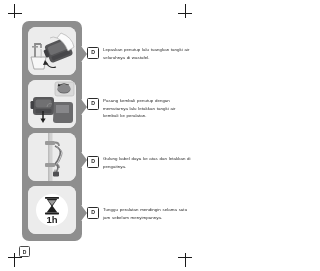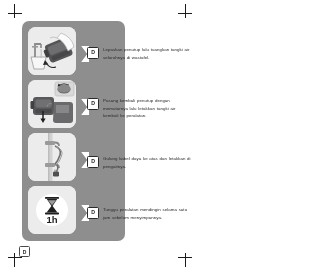--- a/index.html
+++ b/index.html
@@ -17,21 +17,21 @@
   .cm-tr-v{right:14px;top:4px;   width:1.4px;height:14px;}
   .cm-bl-h{left:8px;  bottom:13px;width:14px;height:1.4px;}
   .cm-bl-v{left:14px; bottom:4px; width:1.4px;height:14px;}
   .cm-br-h{right:8px; bottom:13px;width:14px;height:1.4px;}
   .cm-br-v{right:14px;bottom:4px; width:1.4px;height:14px;}
 
   
   .grey-column{
     position:absolute;left:22px;top:21px;
     width:60px;height:220px;
-    background:#8e8e8e;border-radius:7px;padding-left:43px;
+    background:#8e8e8e;border-radius:7px;
   }
 
   .panel{
     position:absolute;left:6px;width:48px;height:48px;
     background:#ececec;border-radius:8px;overflow:hidden;
   }
   .panel.p1{top:6px;}
   .panel.p2{top:59px;}
   .panel.p3{top:112px;}
   .panel.p4{top:165px;}

